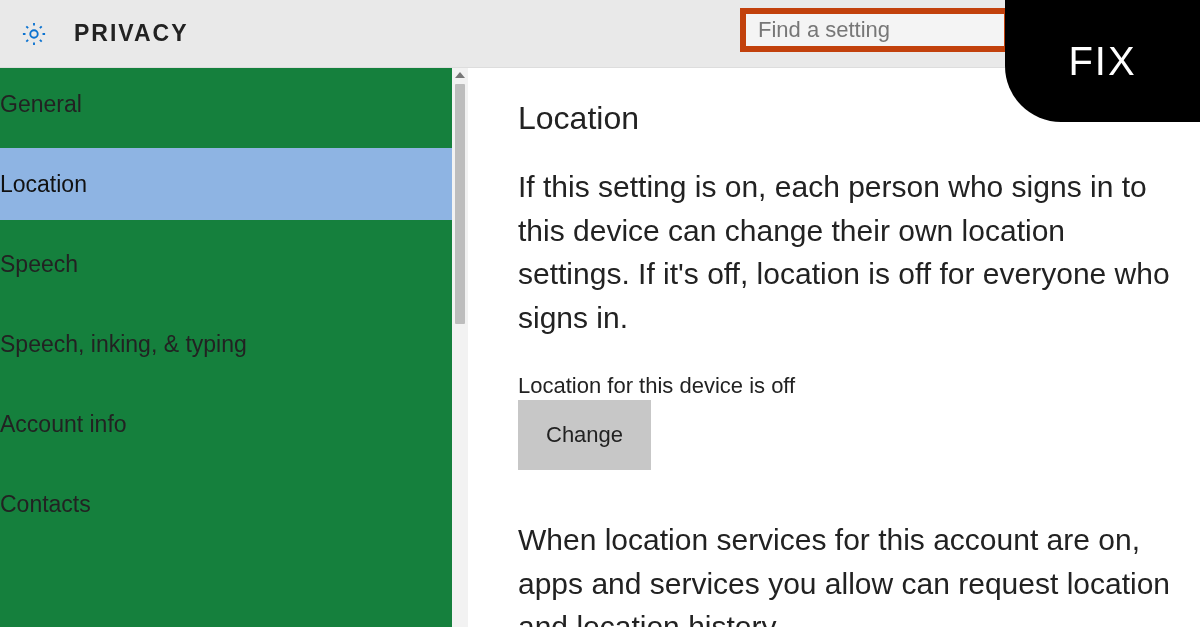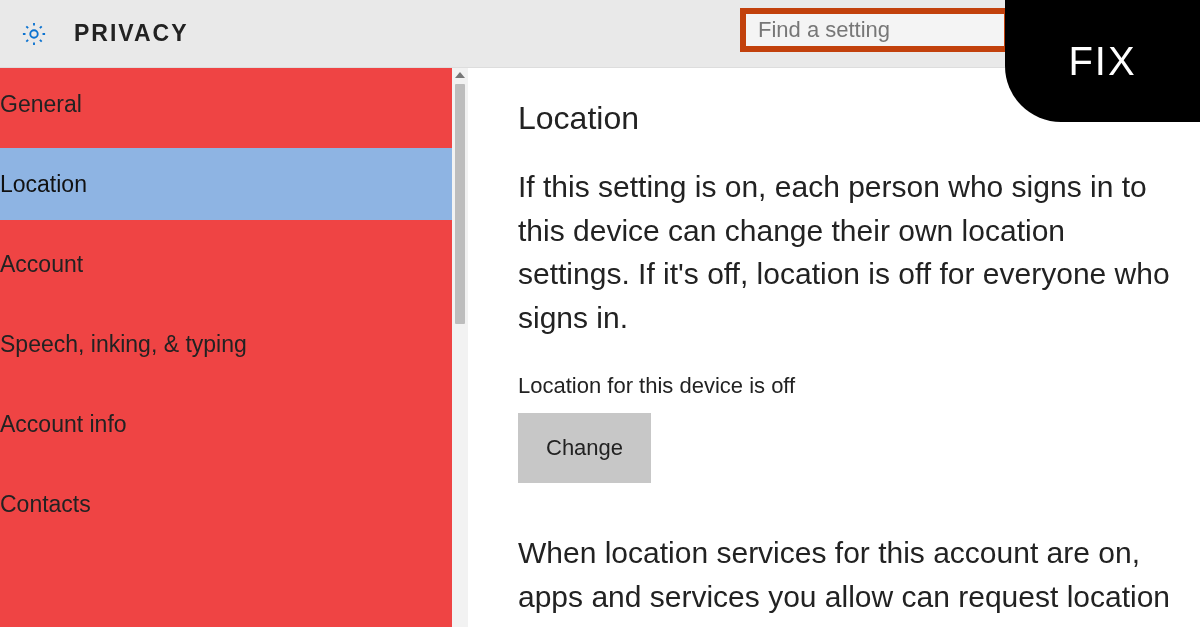--- a/index.html
+++ b/index.html
@@ -61,21 +61,21 @@
   }
 
   .body {
     display: flex;
     height: calc(627px - 68px);
     width: 100%;
   }
 
   .sidebar {
     width: 468px;
-    background: #ef4444;
+    background: #15803d;
     position: relative;
     flex-shrink: 0;
     text-align: right;
   }
   .sidebar-item {
     height: 72px;
     display: flex;
     align-items: center;
     padding-left: 0px;
     font-size: 23px;
@@ -128,21 +128,21 @@
   .content .para {
     font-size: 30px;
     color: #222;
     line-height: 1.45;
     margin-bottom: 34px;
     max-width: 660px;
   }
   .status-line {
     font-size: 22px;
     color: #222;
-    margin-bottom: 14px;
+    margin-bottom: 1px;
   }
   .change-btn {
     display: inline-block;
     background: #c7c7c7;
     border: none;
     font-size: 22px;
     padding: 22px 28px;
     color: #222;
     cursor: pointer;
     margin-bottom: 48px;
@@ -174,21 +174,21 @@
 <div class="body">
 
   <div class="sidebar">
     <div class="sidebar-item">
       <span>General</span>
     </div>
     <div class="sidebar-item selected">
       <span>Location</span>
     </div>
     <div class="sidebar-item">
-      <span>Account</span>
+      <span>Speech</span>
     </div>
     <div class="sidebar-item">
       <span>Speech, inking, &amp; typing</span>
     </div>
     <div class="sidebar-item">
       <span>Account info</span>
     </div>
     <div class="sidebar-item">
       <span>Contacts</span>
     </div>

